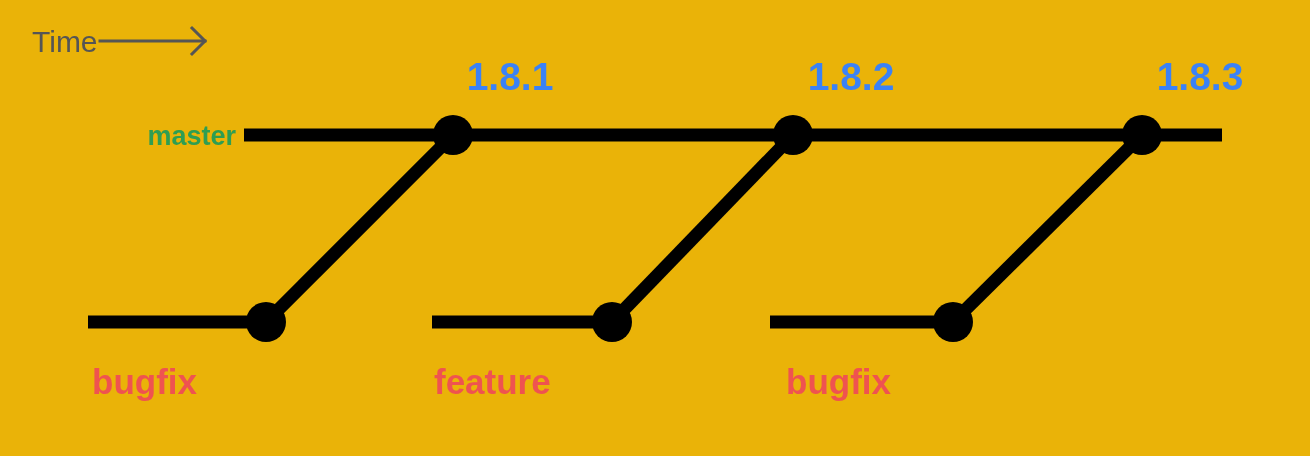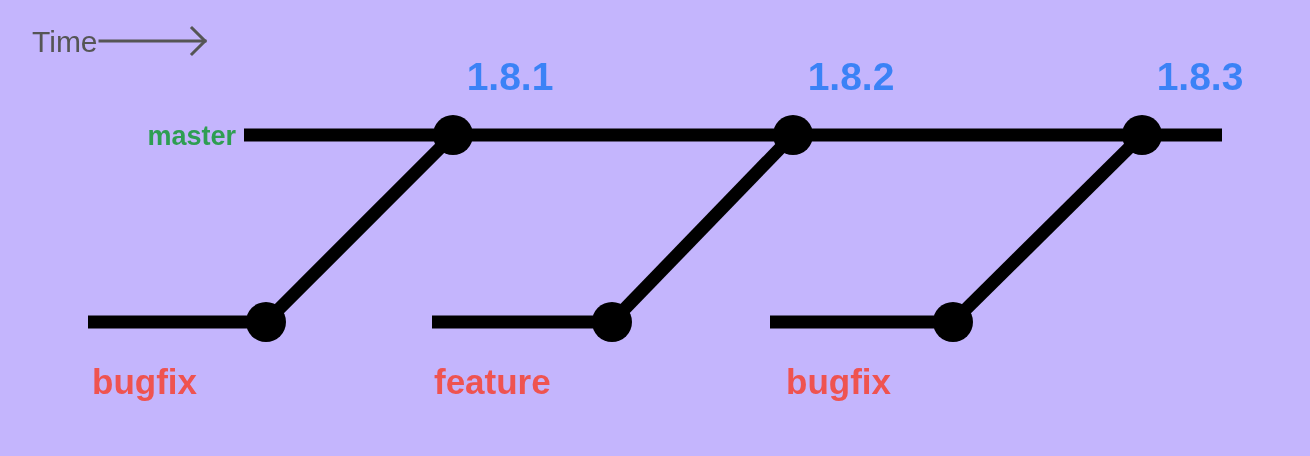--- a/index.html
+++ b/index.html
@@ -11,21 +11,21 @@
   body {
     width: 1310px;
     height: 456px;
     font-family: "Liberation Sans", sans-serif;
     overflow: hidden;
   }
   #diagram-root {
     position: relative;
     width: 1310px;
     height: 456px;
-    background: #c4b5fd;
+    background: #eab308;
   }
   svg#git-graph {
     position: absolute;
     left: 0;
     top: 0;
     width: 1310px;
     height: 456px;
     display: block;
   }
   .graph-line {

